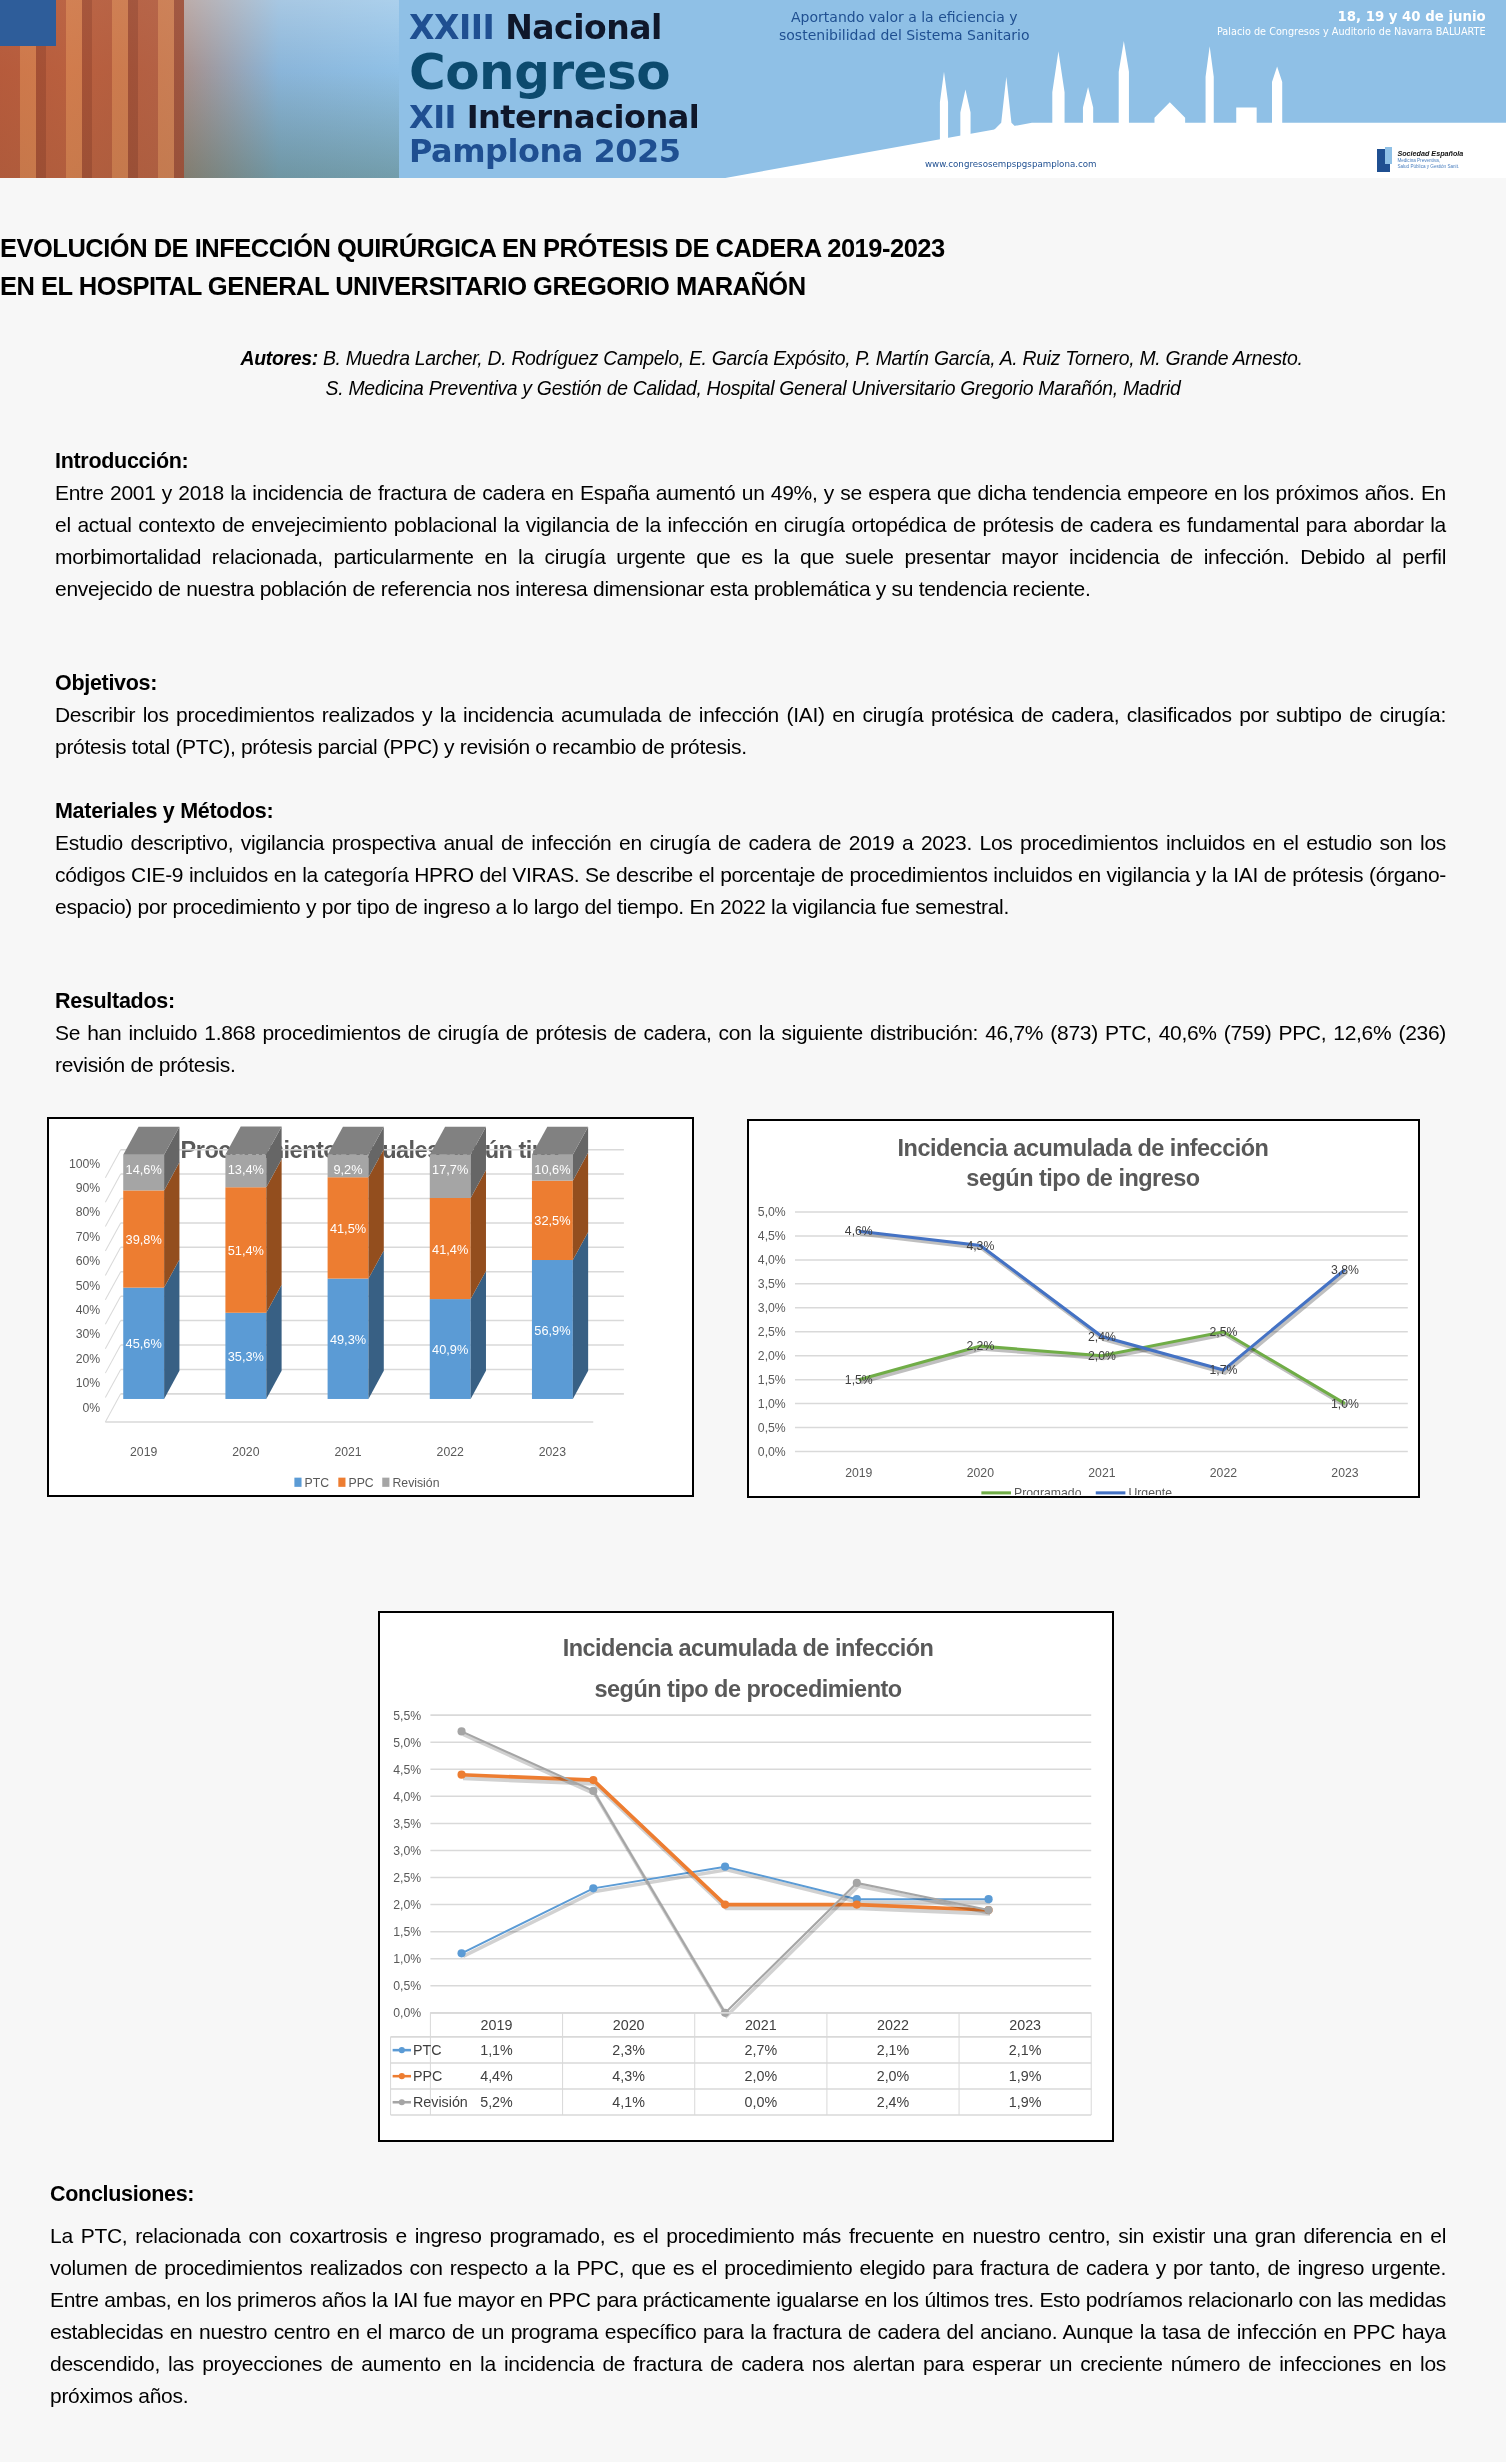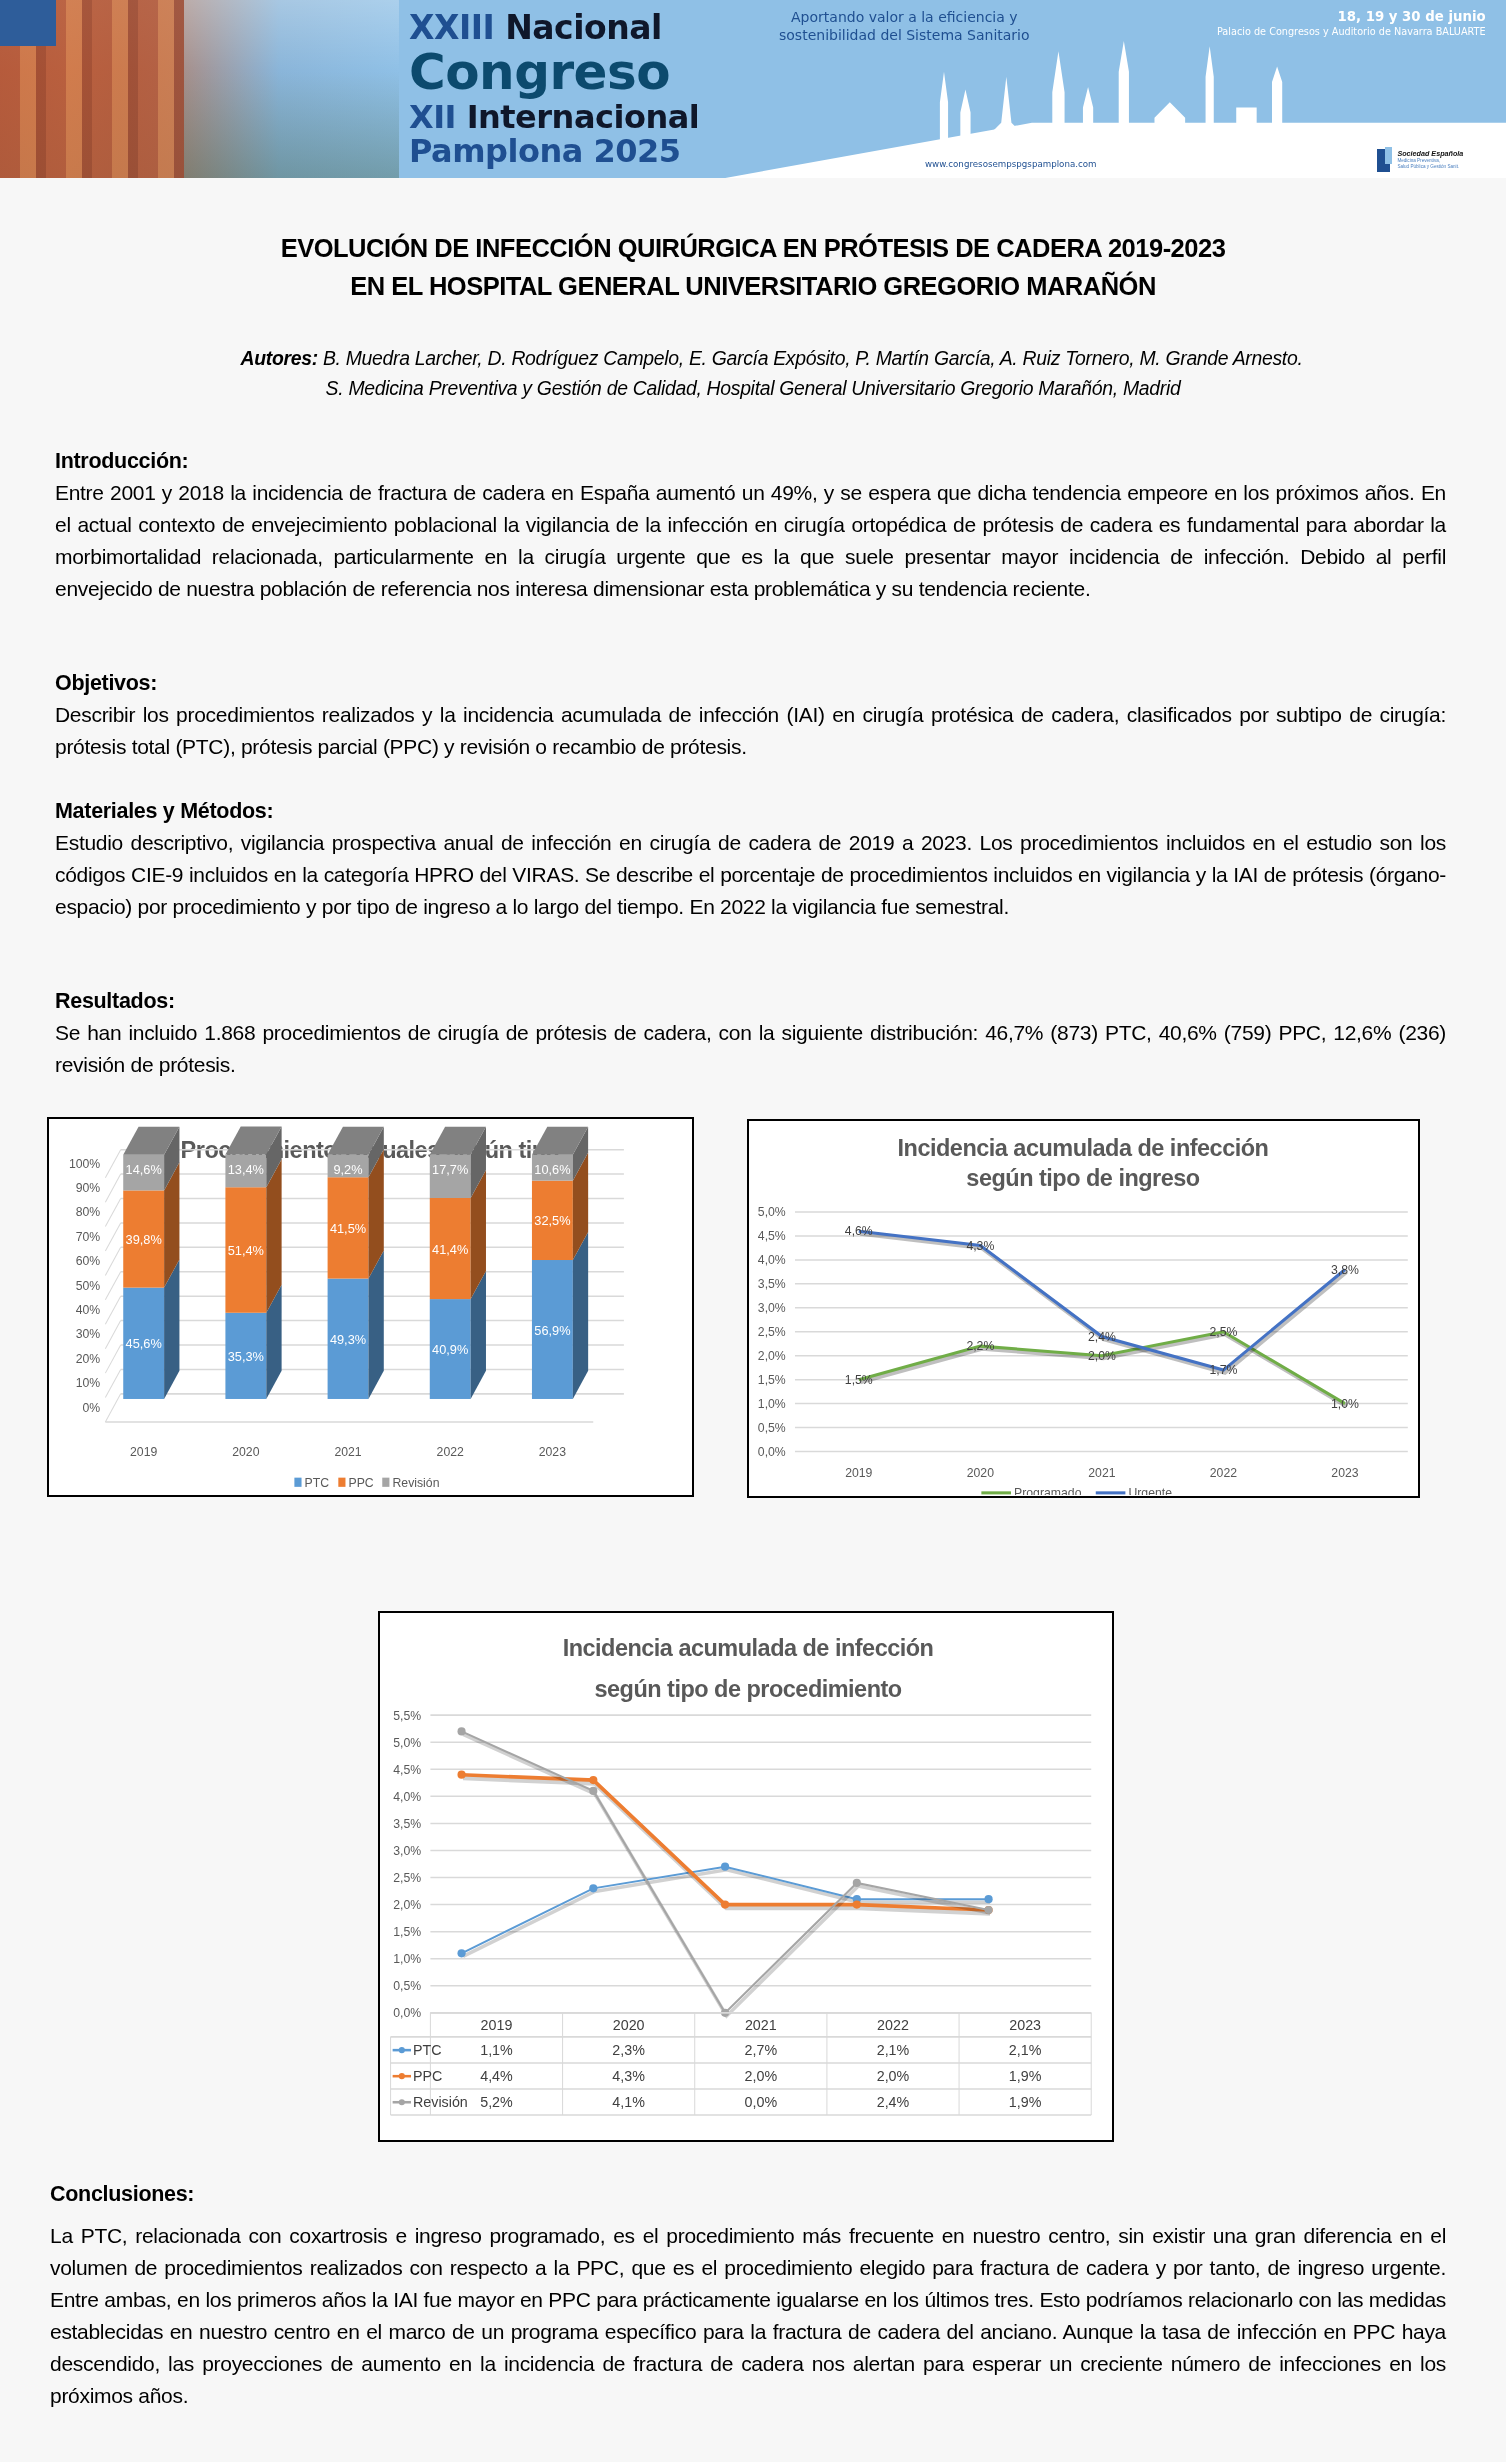--- a/index.html
+++ b/index.html
@@ -27,21 +27,21 @@
   .b-venue { position: absolute; right: 20.4px; top: 25.5px; color: #fff; font-size: 9.7px; text-align: right; font-family: "DejaVu Sans", sans-serif; }
   .b-url { position: absolute; left: 925px; top: 159px; color: #1f4f91; font-size: 8.7px; font-weight: normal; font-family: "DejaVu Sans", sans-serif; }
   .b-skyline { position: absolute; left: 664px; top: 41px; width: 842px; height: 137px; }
   .b-logo { position: absolute; left: 1377px; top: 147px; width: 123px; height: 29px; padding-left: 6px; }
   .b-logo .mark { position: absolute; left: 0; top: 2px; width: 13.3px; height: 22.5px; background: #1f4f91; }
   .b-logo .mark2 { position: absolute; left: 8.2px; top: 0; width: 7.2px; height: 17.4px; background: #8fc0e6; }
   .b-logo .name { position: absolute; left: 20.4px; top: 2px; font-size: 7.2px; font-weight: bold; font-style: italic; color: #111; white-space: nowrap; }
   .b-logo .sub { position: absolute; left: 20.4px; top: 11.2px; font-size: 4.6px; color: #4a7fbf; line-height: 5.6px; white-space: nowrap; }
 
   
-  .title { position: absolute; left: 0; width: 1506px; text-align: center; font-weight: bold; font-size: 25.5px; letter-spacing: -0.5px; }
+  .title { position: absolute; left: 0; width: 1506px; text-align: left; font-weight: bold; font-size: 25.5px; letter-spacing: -0.5px; }
   .title1 { top: 234px; }
   .title2 { top: 272px; }
   .authors { position: absolute; left: 0; width: 1506px; text-align: center; font-style: italic; font-size: 19.4px; top: 347px; letter-spacing: -0.3px; padding-left: 37px; }
   .authors b { font-weight: bold; }
   .affil { position: absolute; left: 0; width: 1506px; text-align: center; font-style: italic; font-size: 19.4px; top: 377px; letter-spacing: -0.3px; }
 
   
   .section { position: absolute; left: 55px; width: 1391px; }
   .section h2 { font-size: 21.5px; font-weight: bold; line-height: 32px; letter-spacing: -0.3px; }
   .section p { font-size: 21px; line-height: 32px; text-align: justify; letter-spacing: -0.3px; }
@@ -78,21 +78,21 @@
     <polygon fill="#ffffff" points="120,268 720,160 1648,160 1648,268"></polygon>
   </svg>
   <div class="b-title b-t1"><span class="dk">XXIII</span> <span class="wt">Nacional</span></div>
   <div class="b-title b-t2">Congreso</div>
   <div class="b-title b-t3"><span class="dk">XII</span> <span class="wt">Internacional</span></div>
   <div class="b-title b-t4">Pamplona 2025</div>
   <div class="b-slogan">
     <div>Aportando valor a la eficiencia y</div>
     <div>sostenibilidad del Sistema Sanitario</div>
   </div>
-  <div class="b-date">18, 19 y 30 de junio</div>
+  <div class="b-date">18, 19 y 40 de junio</div>
   <div class="b-venue">Palacio de Congresos y Auditorio de Navarra BALUARTE</div>
   <div class="b-url">www.congresosempspgspamplona.com</div>
   <div class="b-logo">
     <div class="mark"></div>
     <div class="mark2"></div>
     <div class="name">Sociedad Española</div>
     <div class="sub">
         <div>Medicina Preventiva,</div>
         <div>Salud Pública y Gestión Sanit.</div>
       </div>

